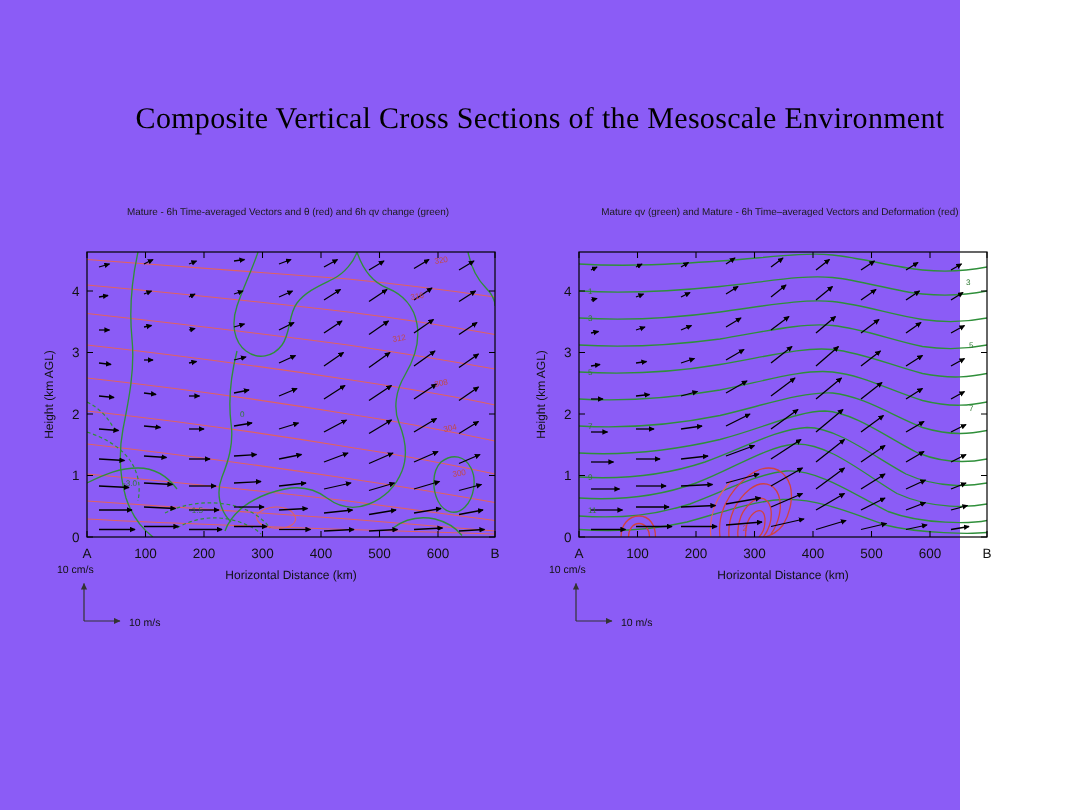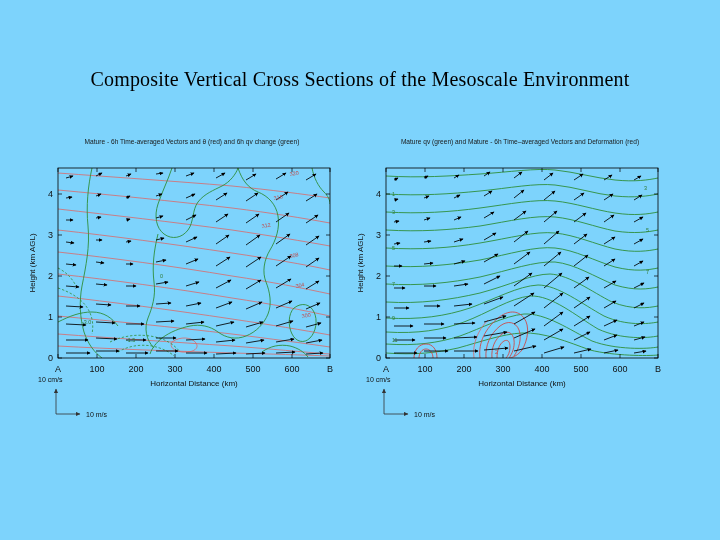--- a/index.html
+++ b/index.html
@@ -1,21 +1,21 @@
 <!DOCTYPE html>
 <html><head>
 <meta charset="utf-8">
 <style>
   html,body{margin:0;padding:0;}
   body{
     width:720px;height:540px;background:#ffffff;
     font-family:"Liberation Sans", sans-serif;
     overflow:hidden;position:relative;
   }
-  #slide{position:absolute;left:0;top:0;width:720px;height:540px;background:#7dd3fc;}
+  #slide{position:absolute;left:0;top:0;width:640px;height:540px;background:#8b5cf6;}
   #slide-title{
     position:absolute;left:0;top:68px;width:720px;text-align:center;
     font-family:"Liberation Serif", serif;
     font-size:20px;color:#000;letter-spacing:0.2px;white-space:nowrap;
   }
   .panel{position:absolute;top:138px;width:340px;height:290px;}
   #panel-left{left:22px;}
   #panel-right{left:350px;}
   .panel-title{
     position:absolute;left:0;top:0;width:340px;text-align:center;

